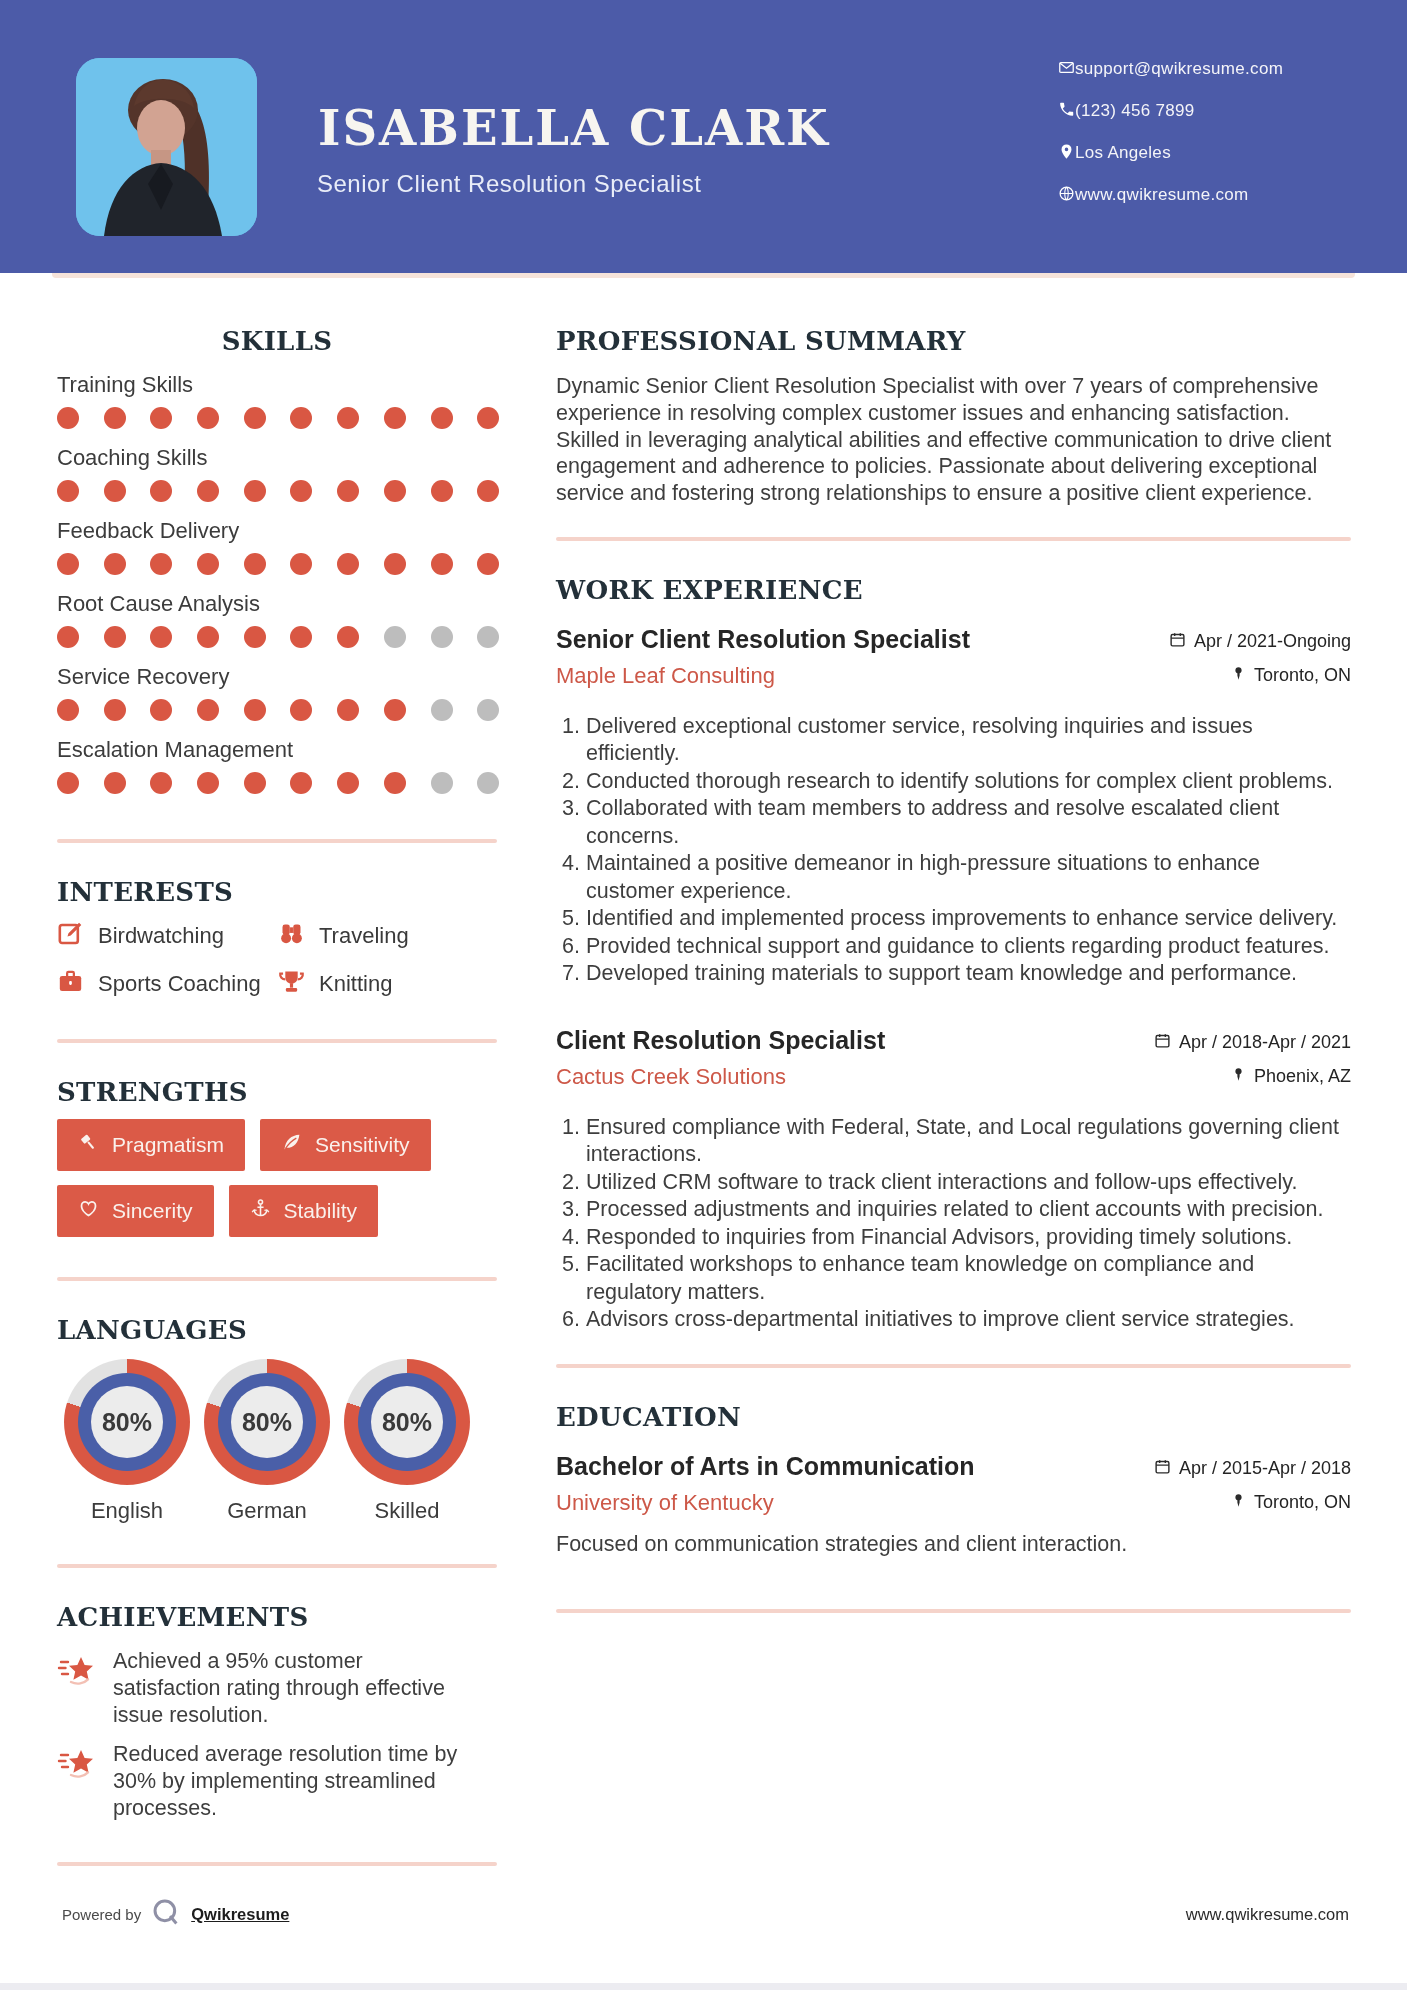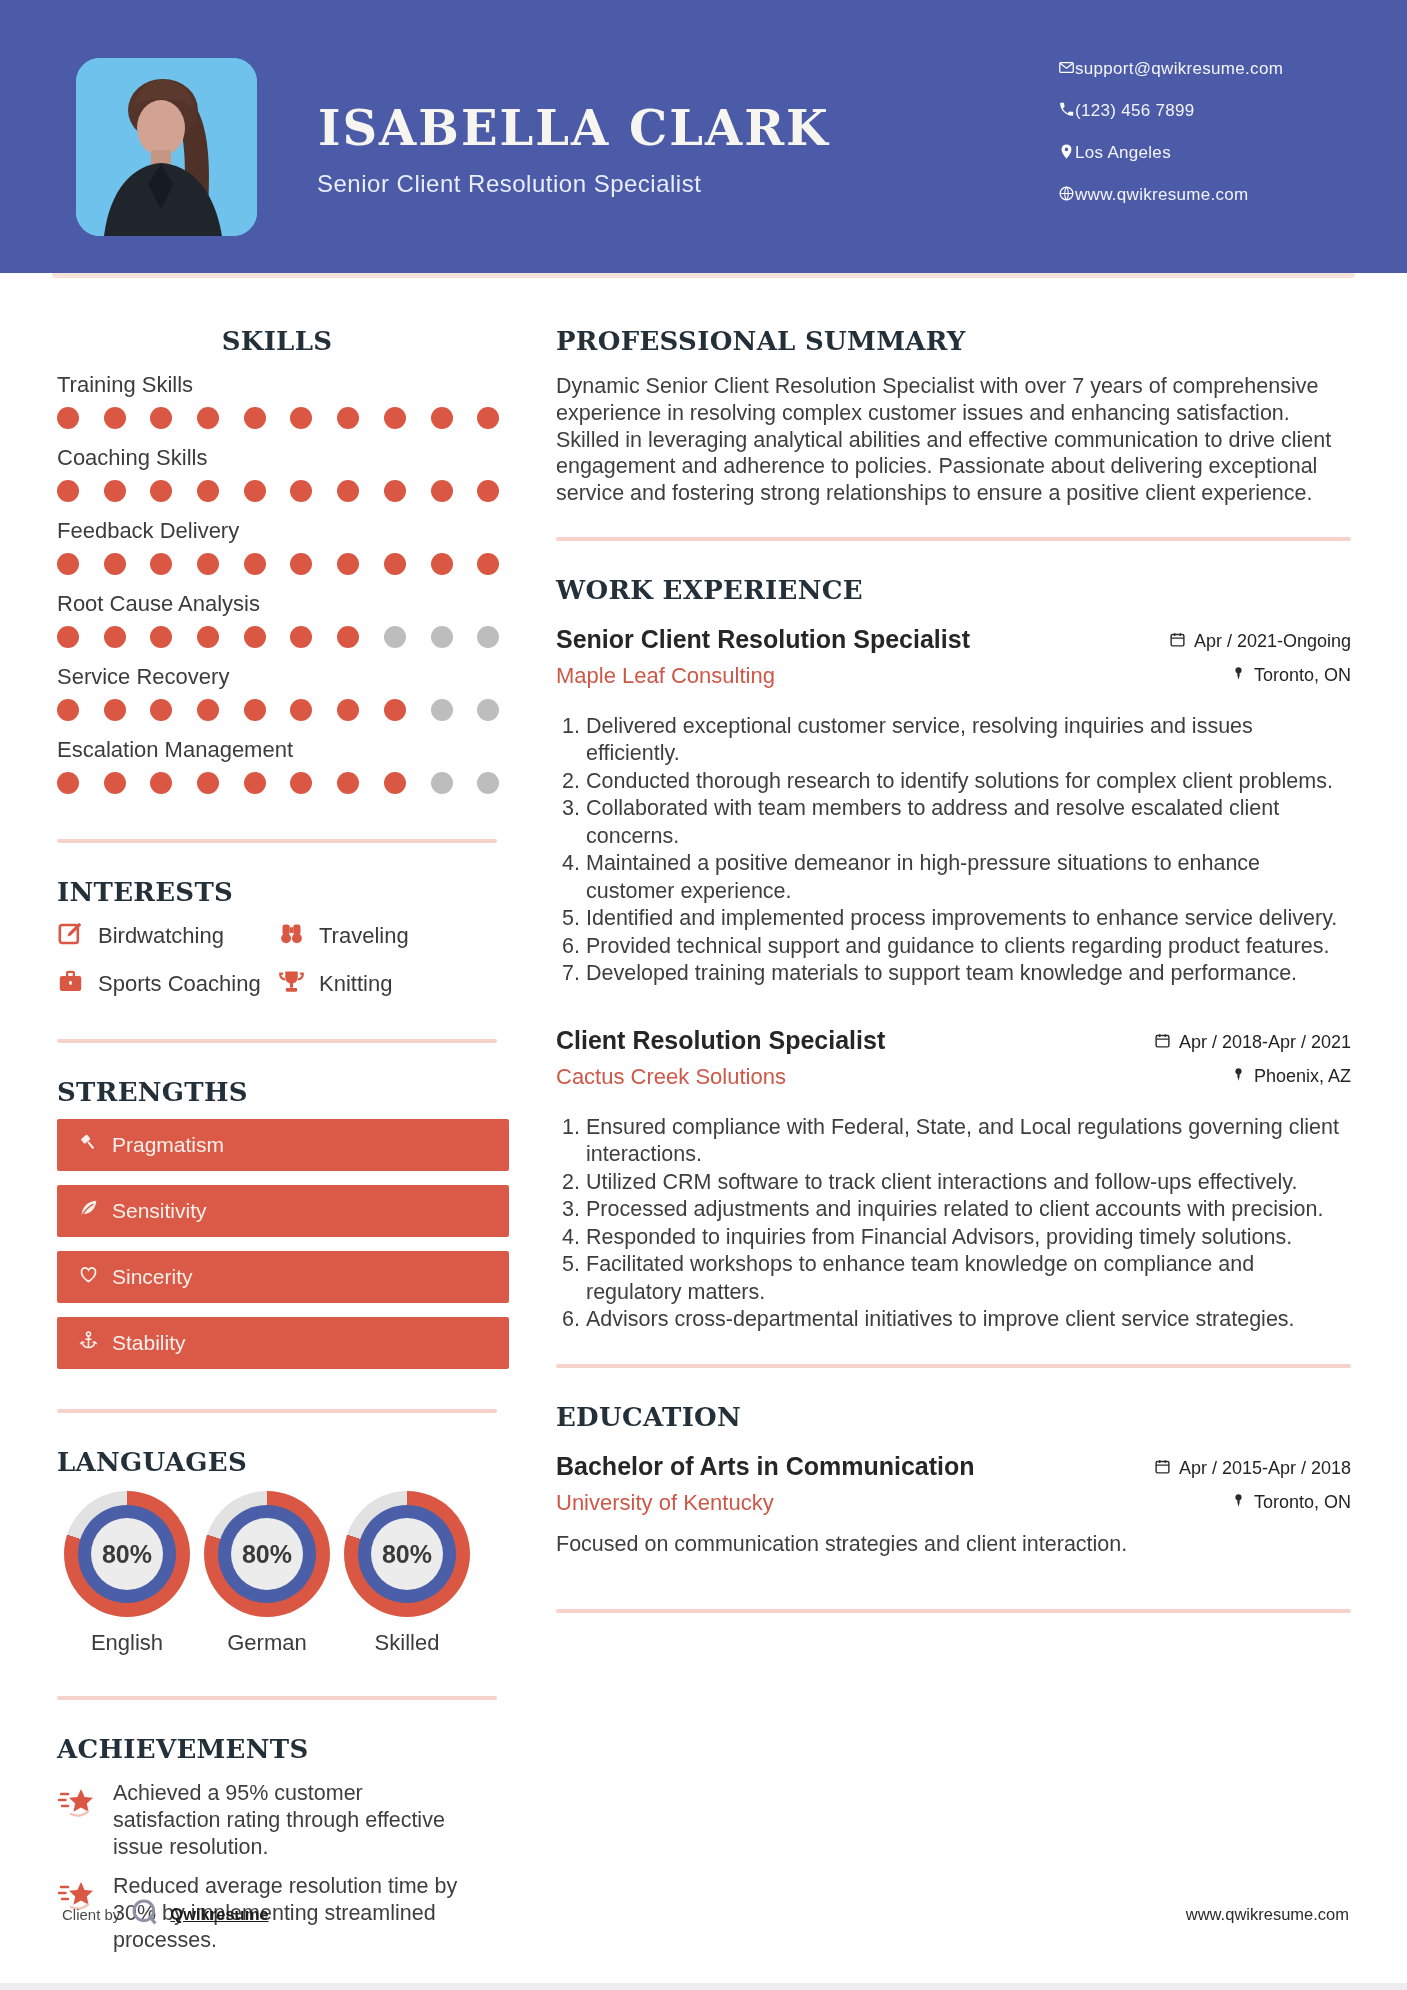--- a/index.html
+++ b/index.html
@@ -37,21 +37,21 @@
   .skill-label { font-size:22px; color:#3C3C3C; }
   .dots { margin-top:9px; display:flex; gap:24.7px; height:22px; }
   .dot { width:22px; height:22px; border-radius:50%; background:#BDBDBD; flex:none; }
   .dot.filled { background:#D95743; }
   
   .interests-grid { margin-top:13px; display:grid; grid-template-columns:221px 1fr; row-gap:17px; }
   .interest-item { display:flex; align-items:center; gap:14px; }
   .interest-item svg { flex:none; }
   .interest-label { font-size:22px; color:#3A3A3A; }
   
-  .badges { margin-top:12px; display:flex; flex-wrap:wrap; gap:14px 15px; width:452px;flex-direction:column; }
+  .badges { margin-top:12px; display:flex; flex-wrap:wrap; gap:14px 15px; width:452px; }
   .badge { height:52px; padding:0 21px; display:flex; align-items:center; gap:13px;
     background:#DB5A47; color:#FAF1EC; font-size:21px; border-radius:2px; }
   
   .langs { margin-top:14px; margin-left:7px; display:flex; gap:14px; }
   .lang { width:126px; text-align:center; }
   .donut { position:relative; width:126px; height:126px; border-radius:50%; }
   .donut-blue { position:absolute; inset:14px; border-radius:50%; background:#4A5FA8; }
   .donut-hole { position:absolute; inset:27px; border-radius:50%; background:#ECECEC;
     display:flex; align-items:center; justify-content:center;
     font-size:25px; font-weight:700; color:#3A3A3A; }
@@ -498,21 +498,21 @@
         </div>
       </div>
       <div class="edu-desc">Focused on communication strategies and client interaction.</div>
     </div>
 
     <div class="divider after-edu"></div>
   </div>
 
   <div class="footer">
     <div class="footer-left">
-      <span class="powered-by">Client by</span>
+      <span class="powered-by">Powered by</span>
       <span>
         <svg viewBox="0 0 26 26" width="30" height="30">
             <circle cx="12" cy="12" r="8.5" fill="none" stroke="#8F90A6" stroke-width="2.6"></circle>
             <line x1="16.5" y1="16.5" x2="22" y2="23" stroke="#8F90A6" stroke-width="2.6"></line>
           </svg>
       </span>
       <span class="brand">Qwikresume</span>
     </div>
     <span class="site-link">www.qwikresume.com</span>
   </div>

